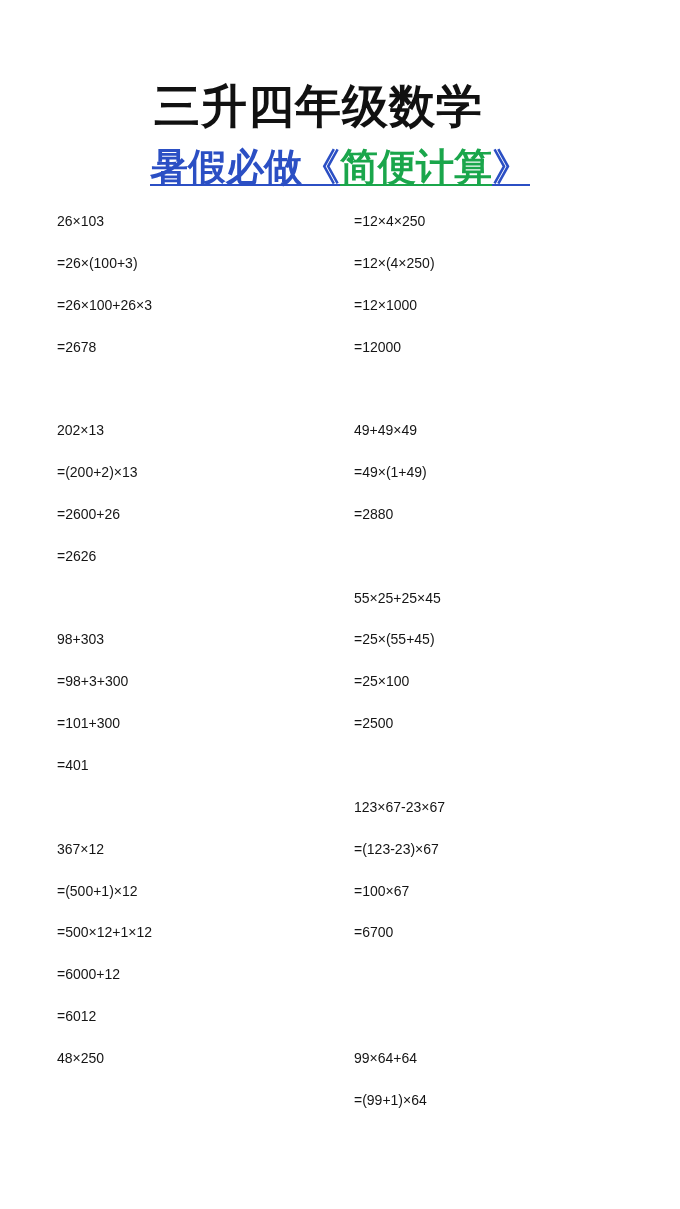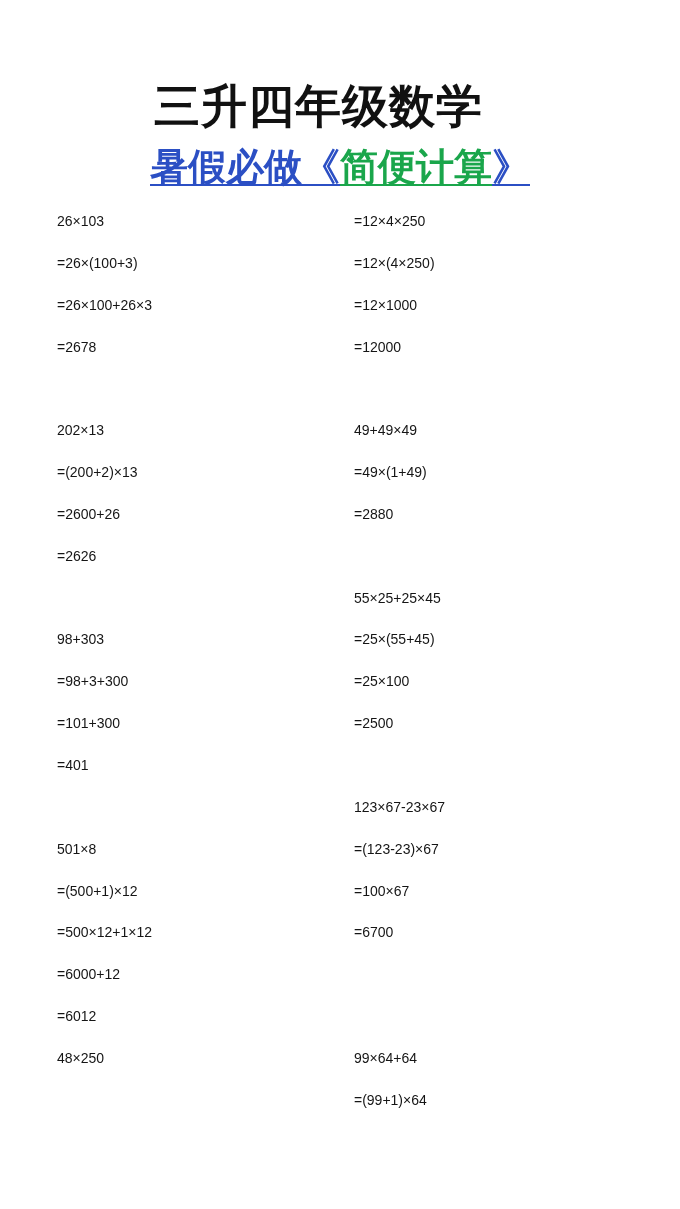--- a/index.html
+++ b/index.html
@@ -44,21 +44,21 @@
   <div class="line">202×13</div>
   <div class="line">=(200+2)×13</div>
   <div class="line">=2600+26</div>
   <div class="line">=2626</div>
   <div class="line"></div>
   <div class="line">98+303</div>
   <div class="line">=98+3+300</div>
   <div class="line">=101+300</div>
   <div class="line">=401</div>
   <div class="line"></div>
-  <div class="line">501×8</div>
+  <div class="line">367×12</div>
   <div class="line">=(500+1)×12</div>
   <div class="line">=500×12+1×12</div>
   <div class="line">=6000+12</div>
   <div class="line">=6012</div>
   <div class="line">48×250</div>
 </div>
 
 <div class="col right">
   <div class="line">=12×4×250</div>
   <div class="line">=12×(4×250)</div>

